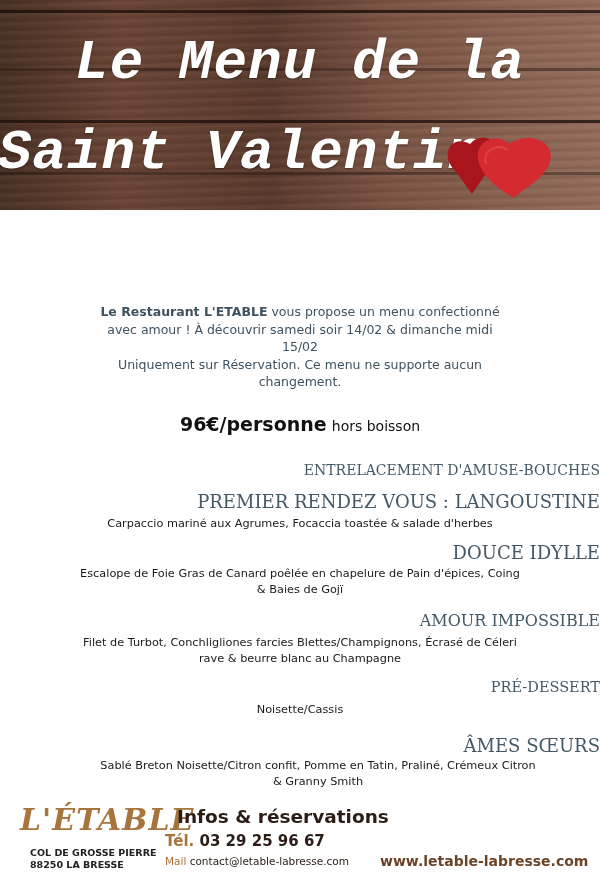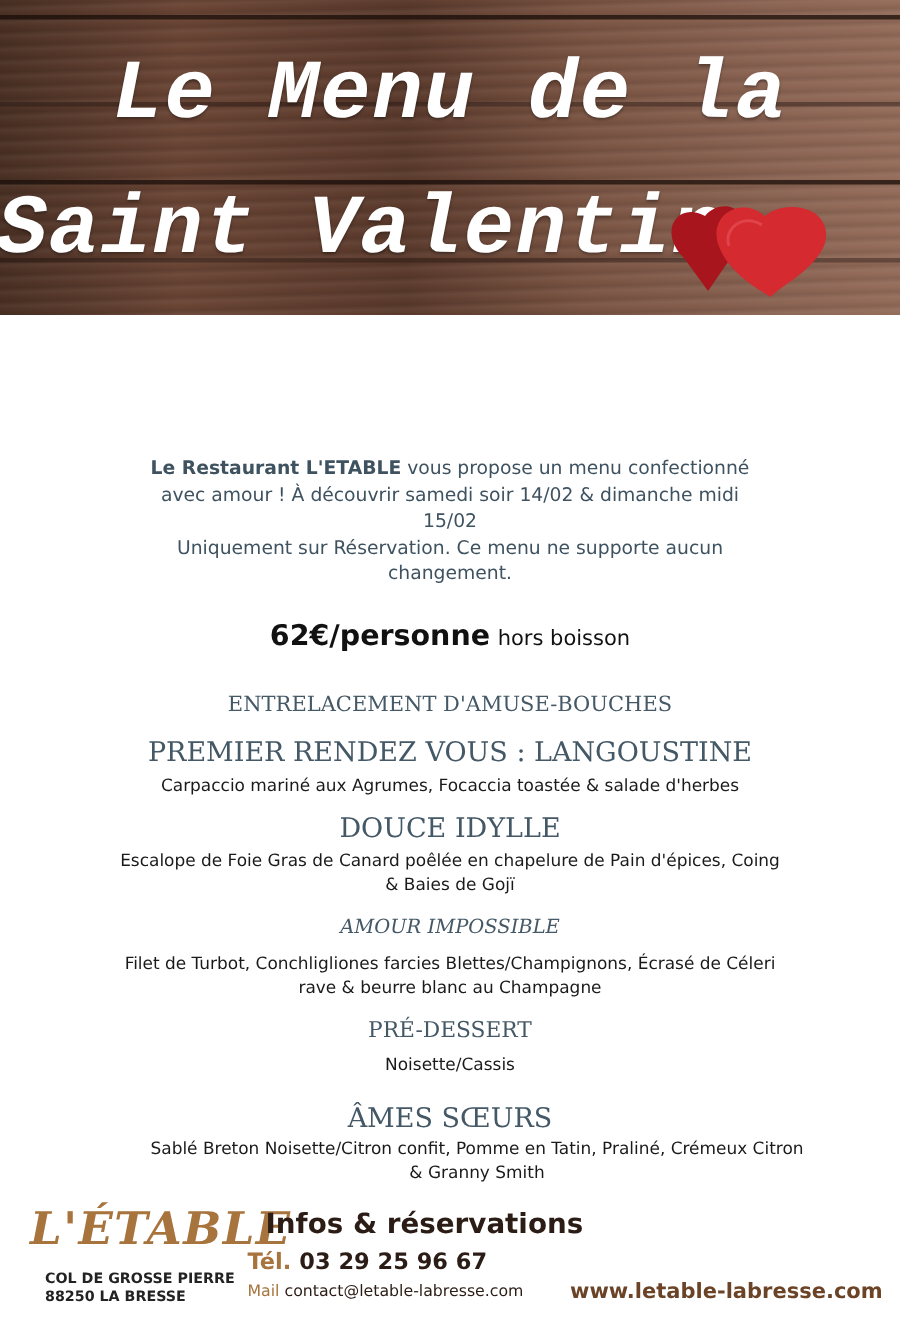--- a/index.html
+++ b/index.html
@@ -16,21 +16,21 @@
     text-shadow:0 1px 2px rgba(0,0,0,0.35); }
   .t1 { top:28px; font-size:56px; line-height:70px; }
   .t2 { top:118px; font-size:56px; line-height:70px; left:-60px; }
   .hearts { position:absolute; left:438px; top:132px; width:120px; height:70px; }
   .intro { position:absolute; left:90px; top:303px; width:420px; text-align:center;
     font-size:12.5px; line-height:17.5px; color:#3e5260; }
   .intro b { font-weight:bold; }
   .price { position:absolute; left:0; top:413px; width:600px; text-align:center; color:#111; }
   .price .big { font-size:19px; font-weight:bold; }
   .price .small { font-size:14px; }
-  .course-title { position:absolute; left:0; width:600px; text-align:center; color:#445866;
+  .course-title { position:absolute; left:0; width:600px; text-align:right; color:#445866;
     font-family:"DejaVu Serif", serif; }
   .course-desc { position:absolute; left:80px; width:440px; text-align:center; color:#1a1a1a;
     font-size:11.3px; line-height:16px; }
   .logo { position:absolute; left:20px; top:800px; width:130px; text-align:center; color:#a7743d;
     font-family:"DejaVu Serif", serif; font-style:italic; font-weight:bold; font-size:30px; letter-spacing:1px; line-height:40px; }
   .address { position:absolute; left:30px; top:847px; font-size:9.5px; line-height:12px; color:#222; font-weight:bold; }
   .infos { position:absolute; left:165px; top:806px; font-size:18.5px; font-weight:bold; color:#2b1d15;margin-left:12px; }
   .tel { position:absolute; left:165px; top:832px; font-size:15px; font-weight:bold; color:#2b1d15; }
   .tel .lbl { color:#a7743d; }
   .mail { position:absolute; left:165px; top:855px; font-size:10.5px; color:#2b1d15; }
@@ -53,33 +53,33 @@
     <path d="M48 32 C44 20 58 10 70 18" stroke="#e8575b" stroke-width="2" fill="none" opacity="0.6"></path>
   </svg>
 </div>
 
 <div class="intro">
   <b>Le Restaurant L'ETABLE</b><span> vous propose un menu confectionné avec amour ! À découvrir samedi soir 14/02 &amp; dimanche midi 15/02</span><br>
   <span>Uniquement sur Réservation. Ce menu ne supporte aucun changement.</span>
 </div>
 
 <div class="price">
-  <span class="big">62€/personne</span>
+  <span class="big">96€/personne</span>
   <span class="small">hors boisson</span>
 </div>
 
 <div class="course-title" style="top:462px; font-size:14px;">ENTRELACEMENT D'AMUSE-BOUCHES</div>
 
 <div class="course-title" style="top:491px; font-size:18px;">PREMIER RENDEZ VOUS : LANGOUSTINE</div>
 <div class="course-desc" style="top:516px;">Carpaccio mariné aux Agrumes, Focaccia toastée &amp; salade d'herbes</div>
 
 <div class="course-title" style="top:542px; font-size:18px;">DOUCE IDYLLE</div>
 <div class="course-desc" style="top:566px;">Escalope de Foie Gras de Canard poêlée en chapelure de Pain d'épices, Coing &amp; Baies de Gojï</div>
 
-<div class="course-title" style="top:611px; font-size:13px;font-style:italic;">AMOUR IMPOSSIBLE</div>
+<div class="course-title" style="top:611px; font-size:16px;">AMOUR IMPOSSIBLE</div>
 <div class="course-desc" style="top:635px;">Filet de Turbot, Conchligliones farcies Blettes/Champignons, Écrasé de Céleri rave &amp; beurre blanc au Champagne</div>
 
 <div class="course-title" style="top:679px; font-size:14.5px;">PRÉ-DESSERT</div>
 <div class="course-desc" style="top:702px;">Noisette/Cassis</div>
 
 <div class="course-title" style="top:735px; font-size:18px;">ÂMES SŒURS</div>
 <div class="course-desc" style="top:758px;margin-left:18px;">Sablé Breton Noisette/Citron confit, Pomme en Tatin, Praliné, Crémeux Citron &amp; Granny Smith</div>
 
 <div class="logo">L'ÉTABLE</div>
 <div class="address">

